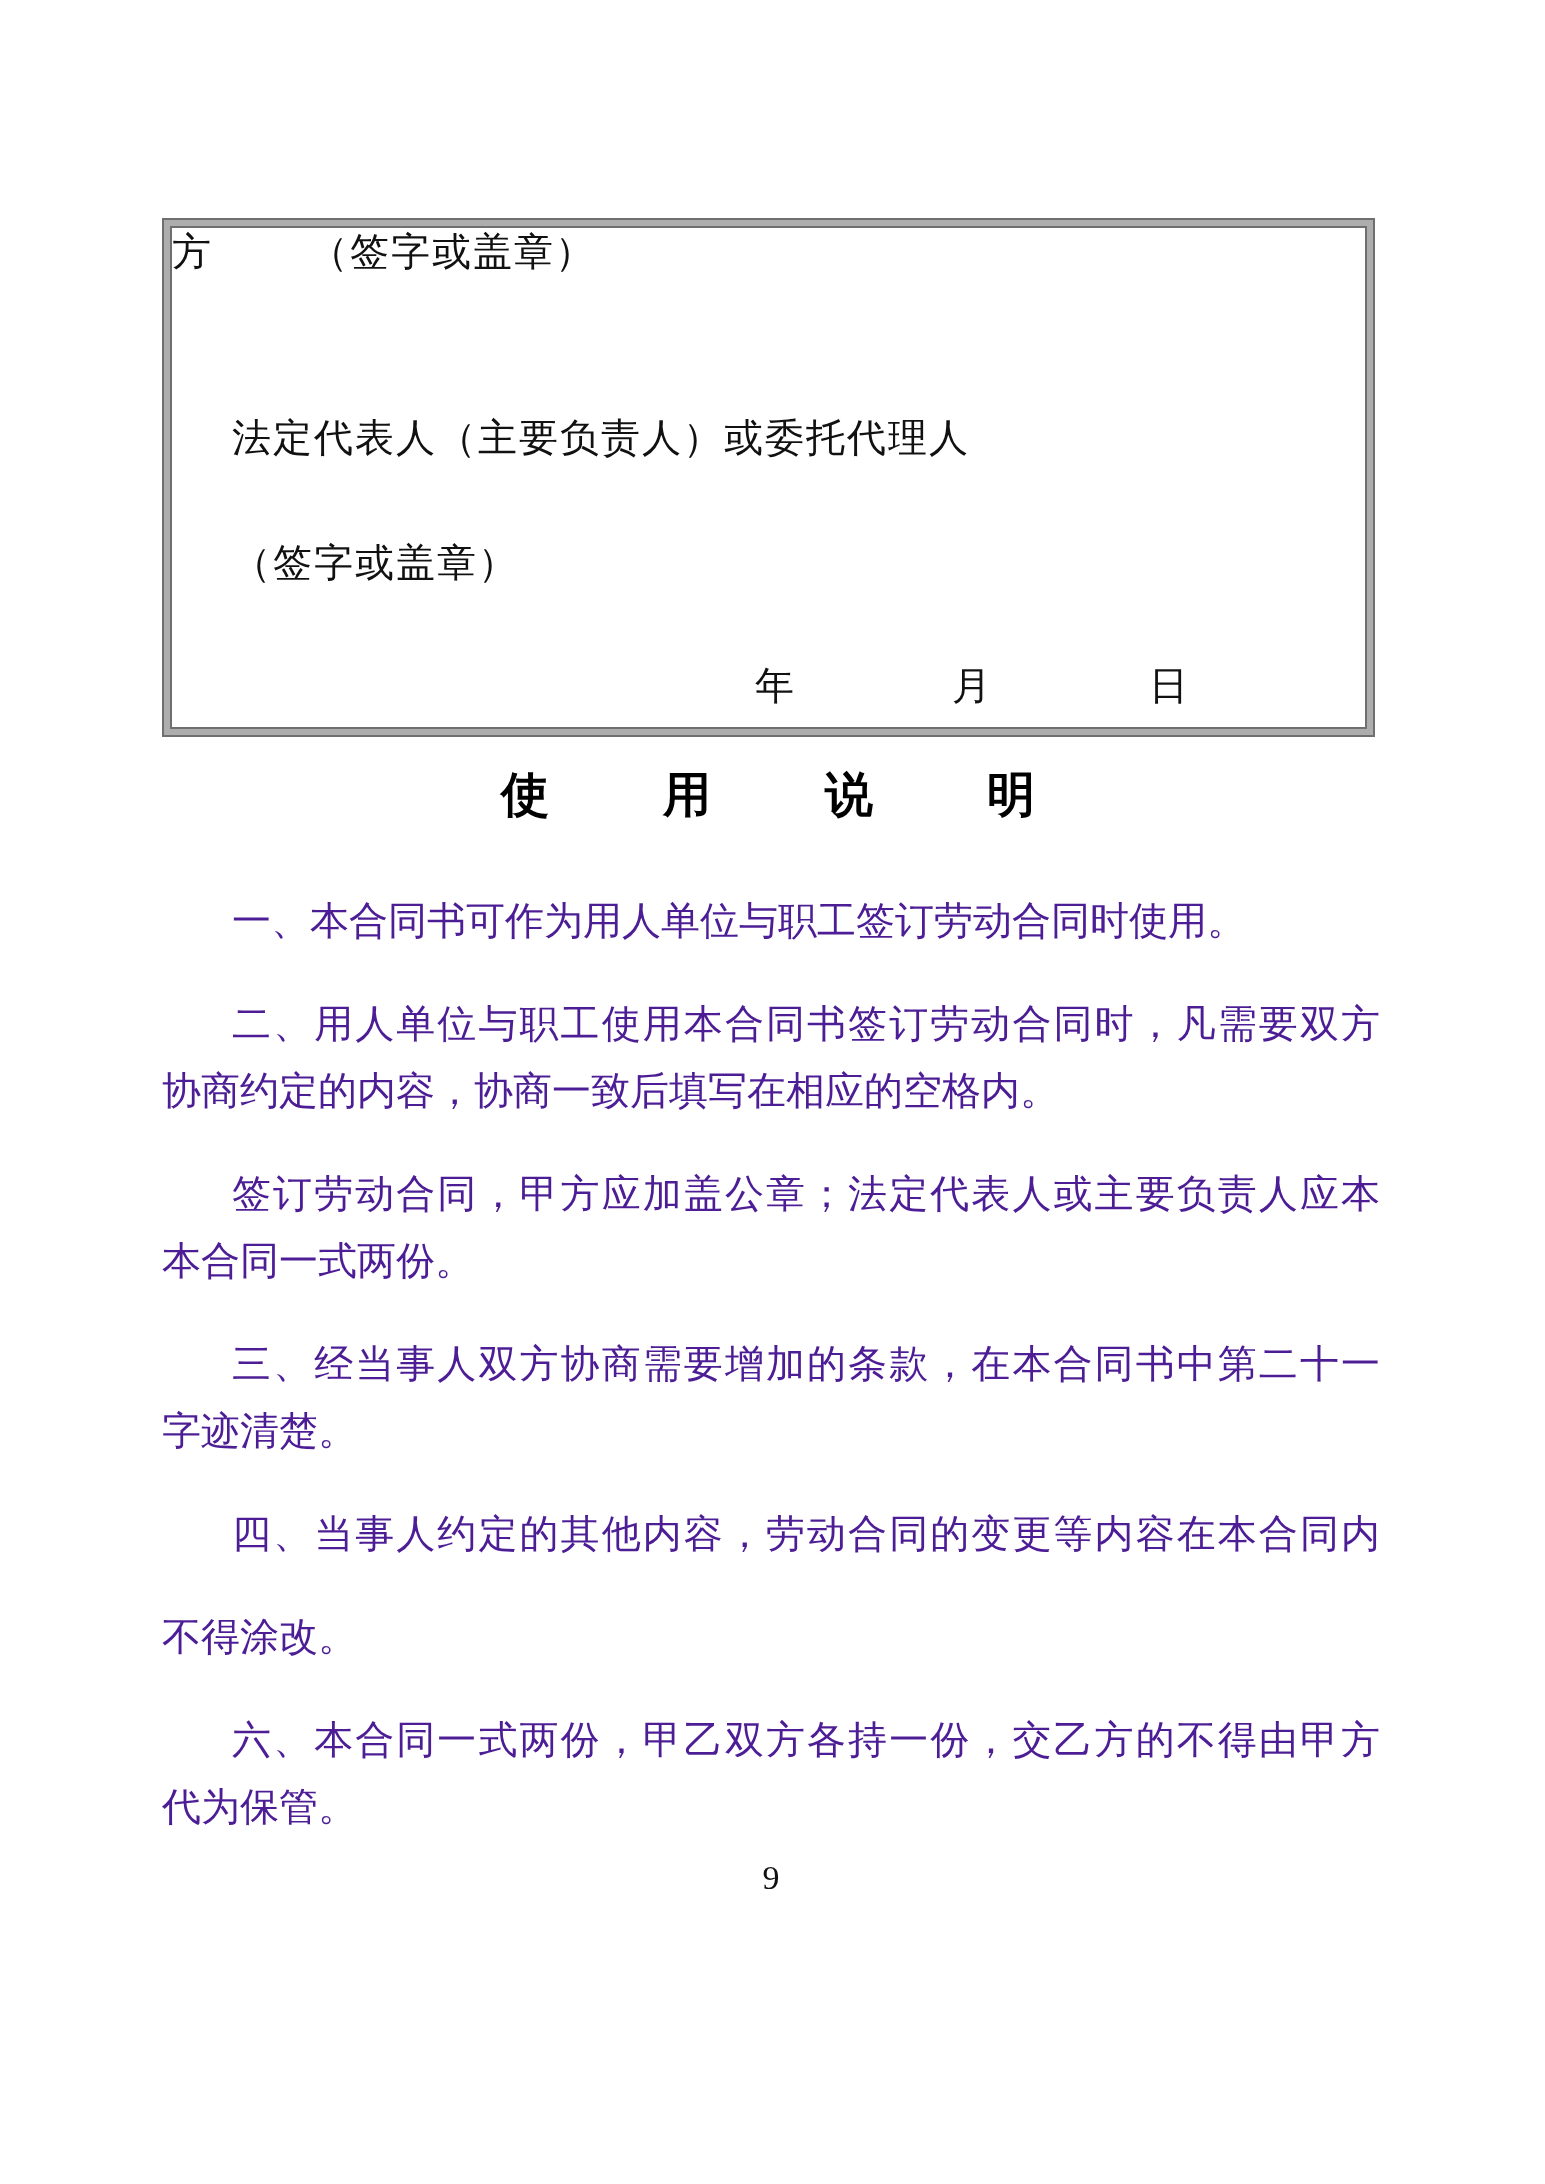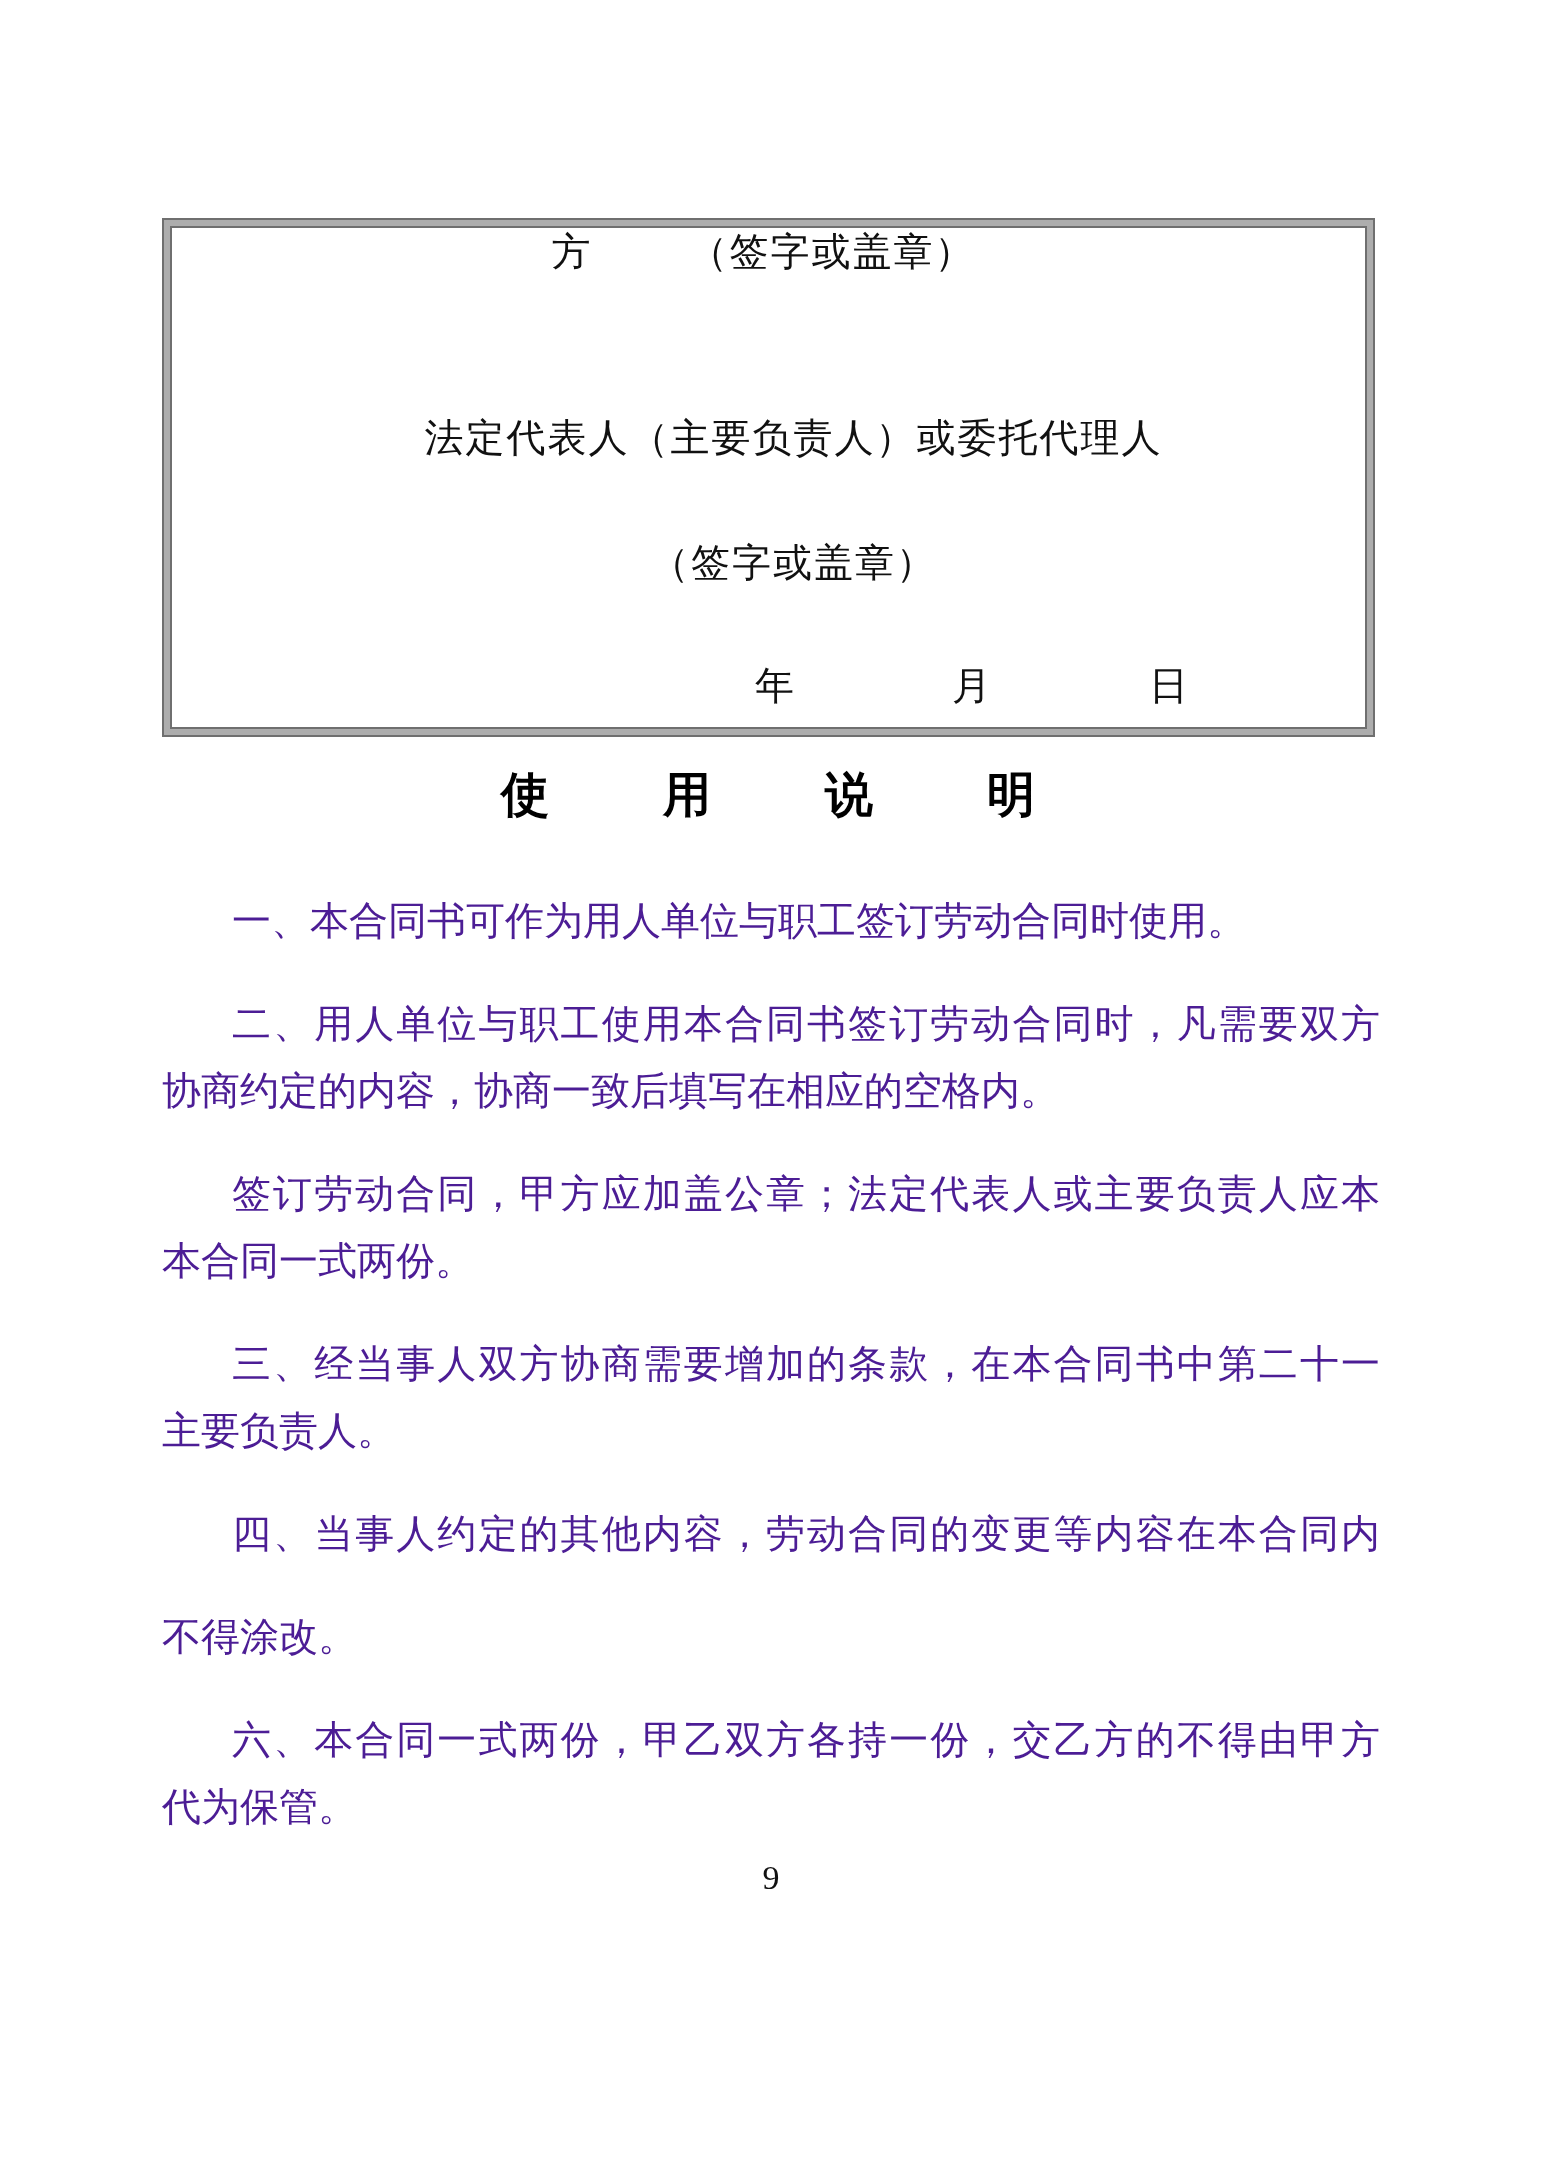--- a/index.html
+++ b/index.html
@@ -38,21 +38,20 @@
     height: 100%;
     box-sizing: border-box;
     padding: 0 10px 0 0;
     overflow: hidden;
   }
   .box-line {
     font-size: 39px;
     line-height: 48px;
     letter-spacing: 2px;
     white-space: nowrap;
-    text-align: center;
   }
   .box-line-1 { margin: 0 0 0 0; }
   .box-line-1 .paren-gap { margin-left: 96px; }
   .box-line-2 { margin: 138px 0 0 60px; }
   .box-line-3 { margin: 77px 0 0 60px; }
   .box-line-4 {
     margin: 75px 0 0 583px;
     display: flex;
     gap: 156px;
   }
@@ -138,21 +137,21 @@
       <div class="line">协商约定的内容，协商一致后填写在相应的空格内。</div>
     </div>
 
     <div class="para">
       <div class="line indent full">签订劳动合同，甲方应加盖公章；法定代表人或主要负责人应本</div>
       <div class="line">本合同一式两份。</div>
     </div>
 
     <div class="para">
       <div class="line indent full">三、经当事人双方协商需要增加的条款，在本合同书中第二十一</div>
-      <div class="line">主要负责人。</div>
+      <div class="line">字迹清楚。</div>
     </div>
 
     <div class="para">
       <div class="line indent full">四、当事人约定的其他内容，劳动合同的变更等内容在本合同内</div>
     </div>
 
     <div class="para">
       <div class="line">不得涂改。</div>
     </div>
 

